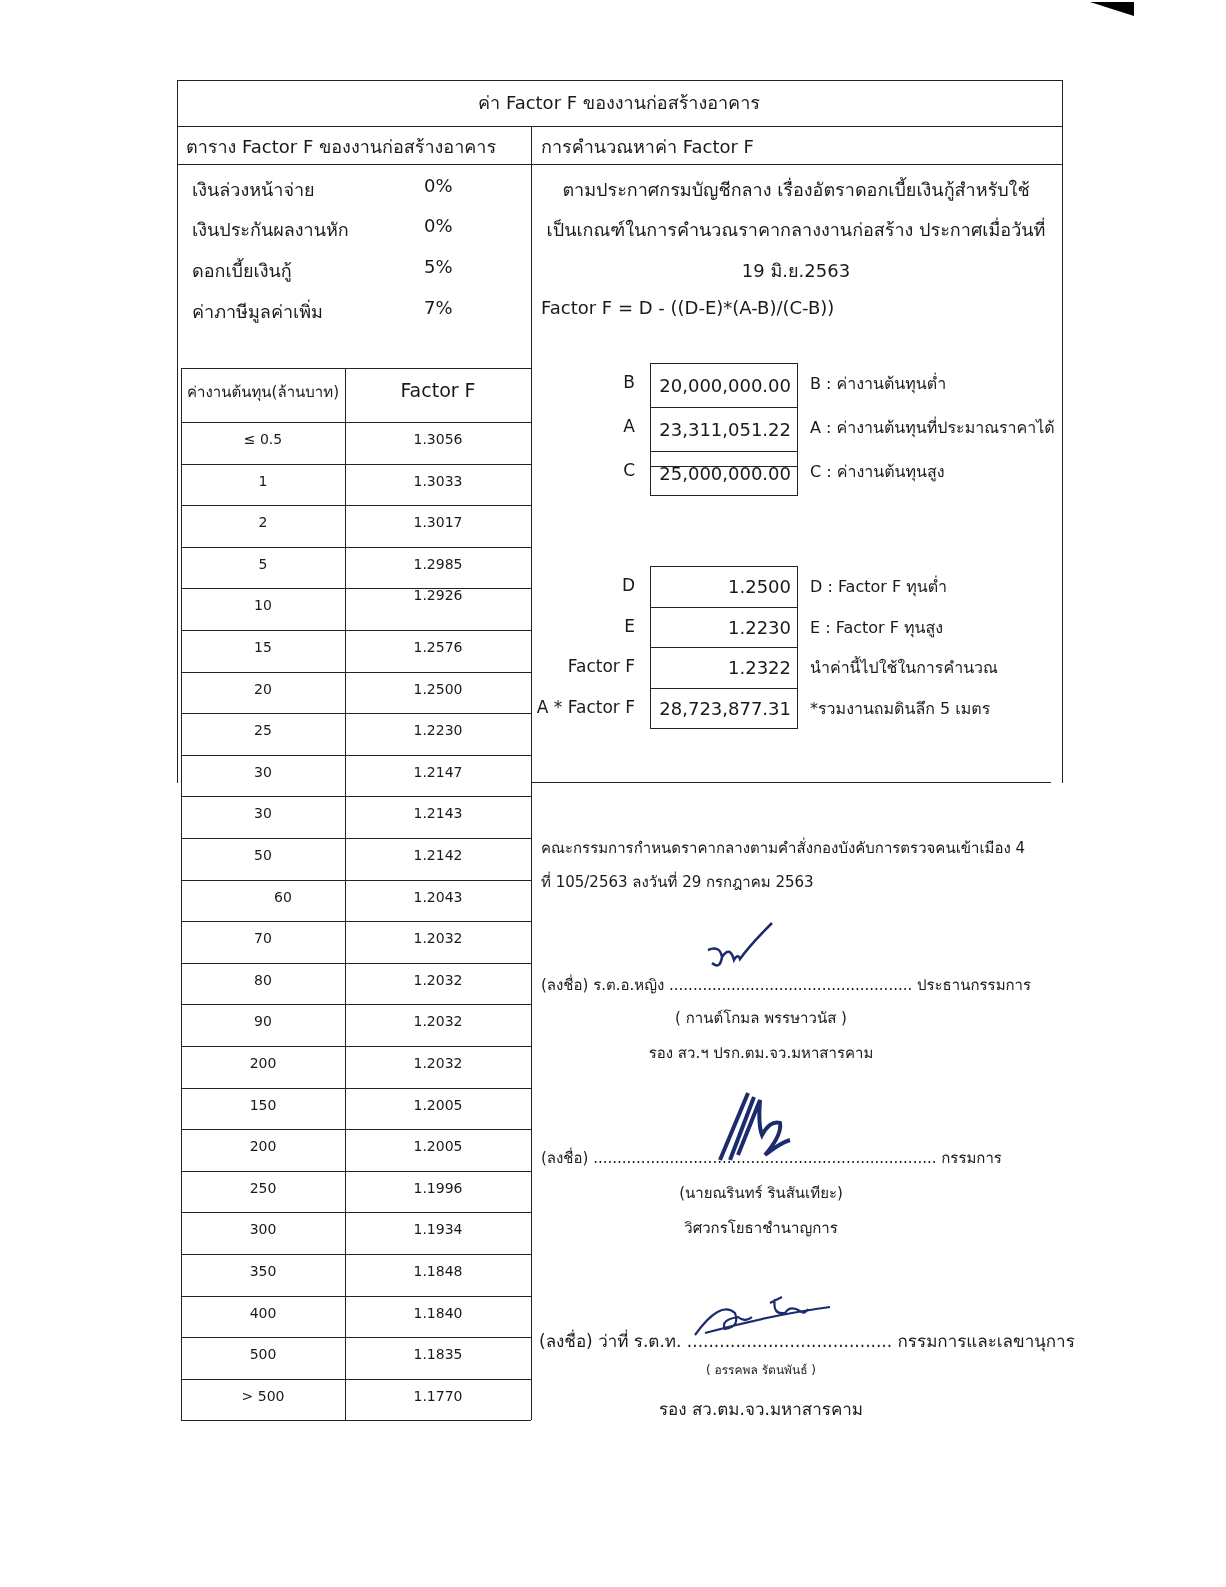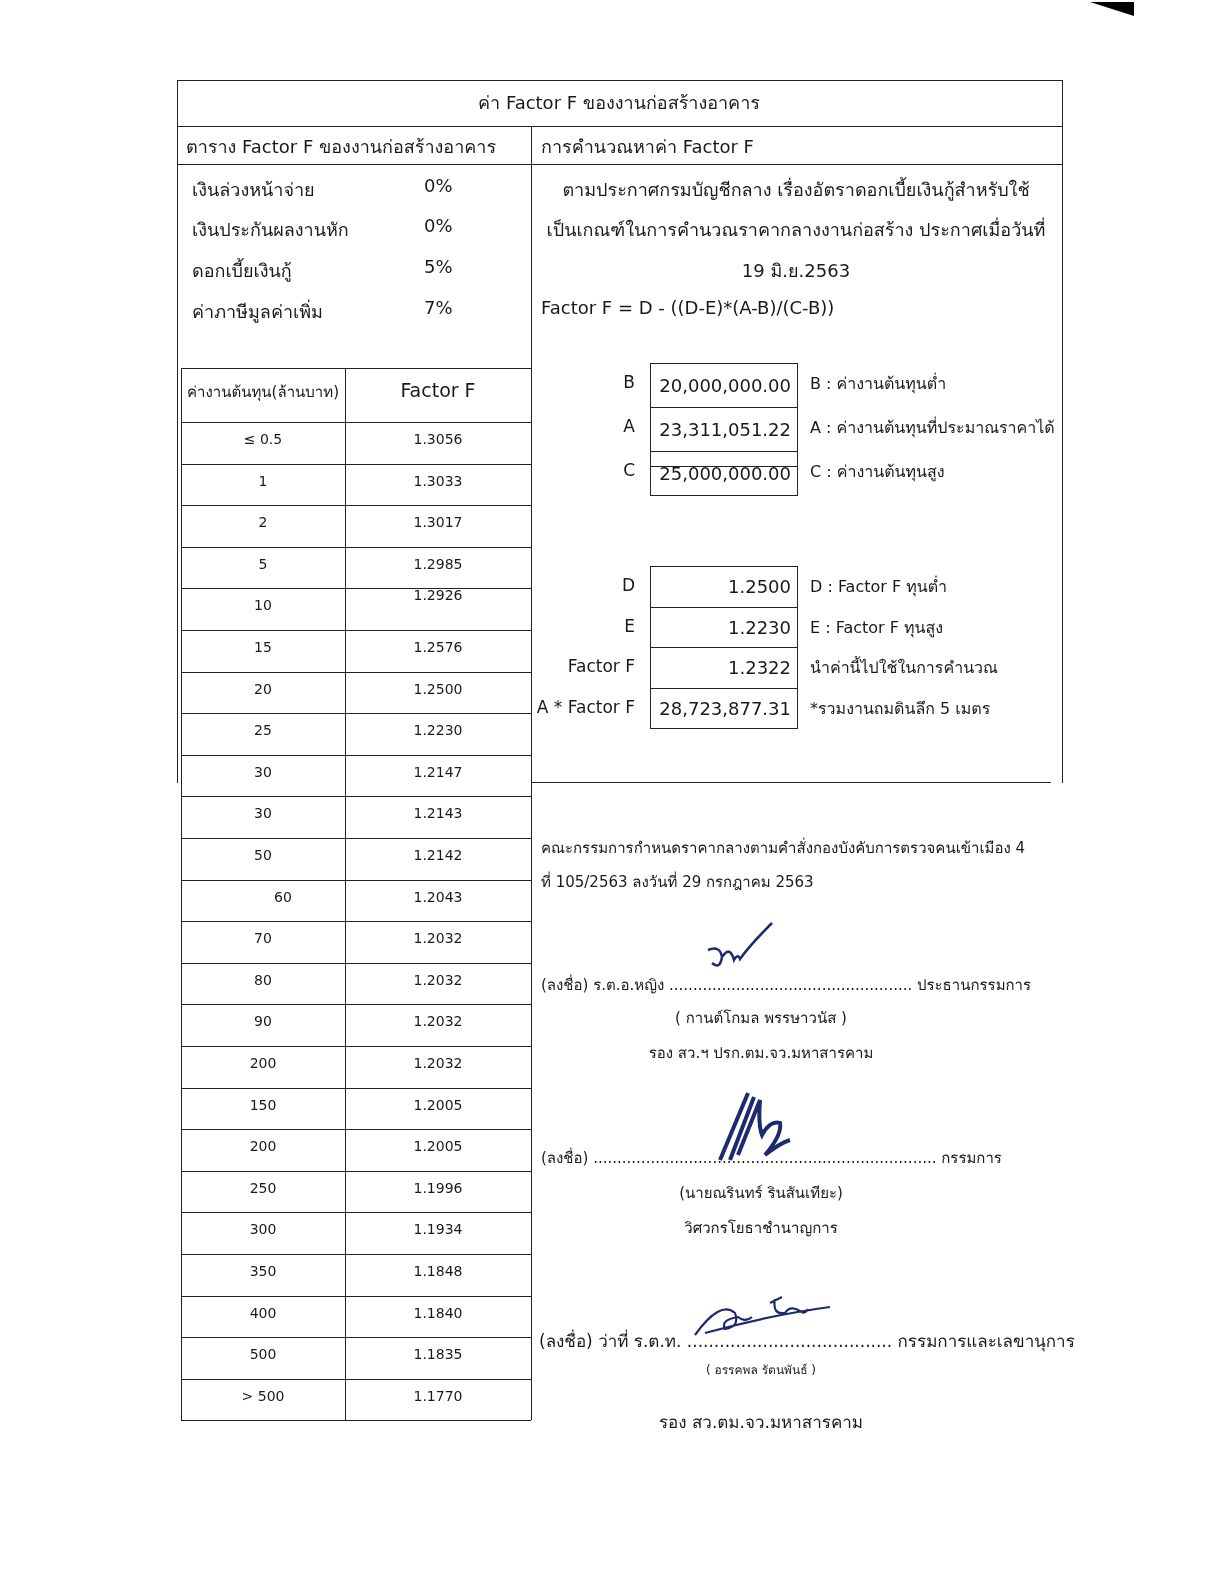--- a/index.html
+++ b/index.html
@@ -230,14 +230,14 @@
   <div class="txt small center" style="left:541px;top:1181px;width:440px;">(นายณรินทร์  รินสันเทียะ)</div>
   <div class="txt small center" style="left:541px;top:1216px;width:440px;">วิศวกรโยธาชำนาญการ</div>
 </div>
 
 <div>
   <svg class="sig" style="left:690px;top:1285px;" width="150" height="55" viewBox="0 0 150 55">
     <path d="M5 50 Q30 15 45 28 Q50 42 35 44 Q30 35 48 32 Q55 38 62 32 M80 18 L92 12 M85 14 Q82 30 95 28 Q100 20 110 26 Q115 30 118 24 M15 48 Q80 30 140 22" fill="none" stroke="#1c2a6e" stroke-width="2.2"></path>
   </svg>
   <div class="txt small" style="left:539px;top:1327px;font-size:17px;">(ลงชื่อ) ว่าที่ ร.ต.ท. ...................................... กรรมการและเลขานุการ</div>
   <div class="txt small center" style="left:541px;top:1360px;width:440px;font-size:12px;">( อรรคพล  รัตนพันธ์ )</div>
-  <div class="txt small center" style="left:541px;top:1395px;width:440px;font-size:17px;margin-top:13px;">รอง สว.ตม.จว.มหาสารคาม</div>
+  <div class="txt small center" style="left:541px;top:1395px;width:440px;font-size:17px;">รอง สว.ตม.จว.มหาสารคาม</div>
 </div>
 
 </body></html>

